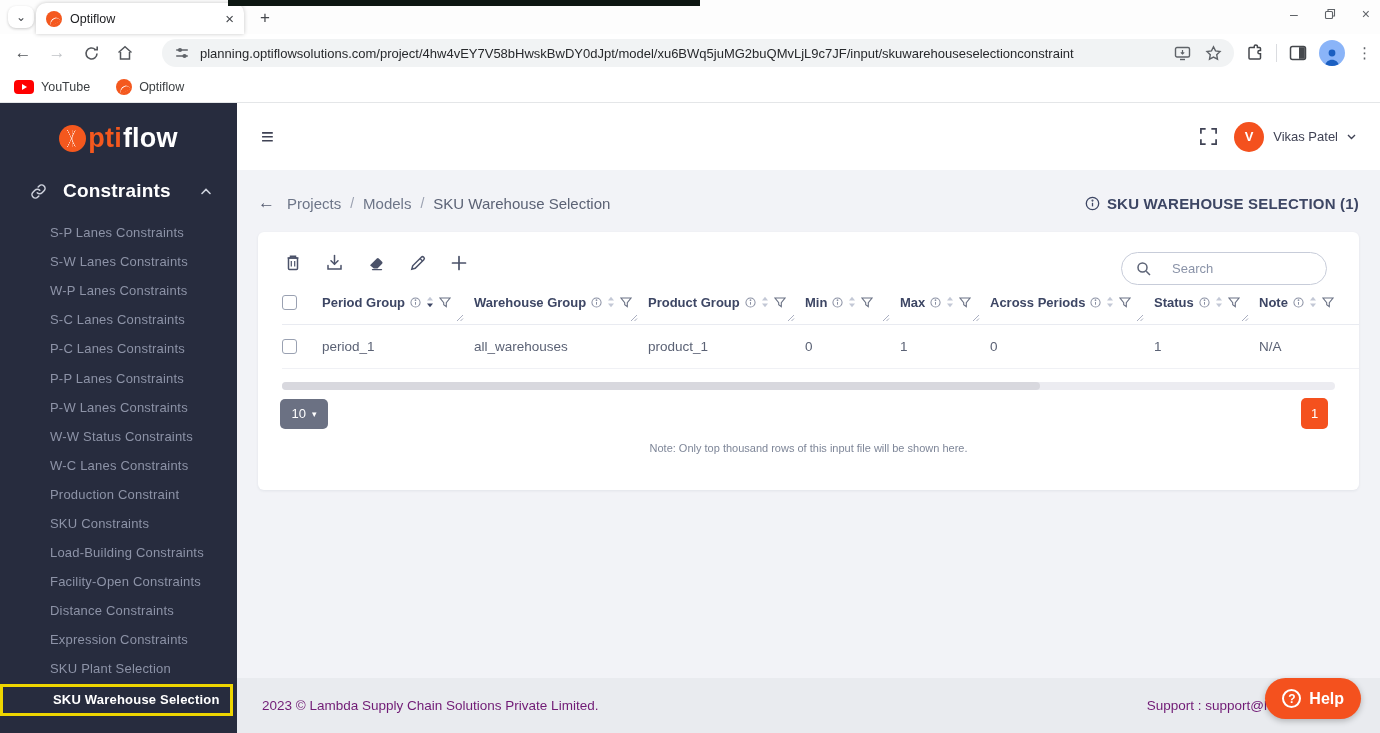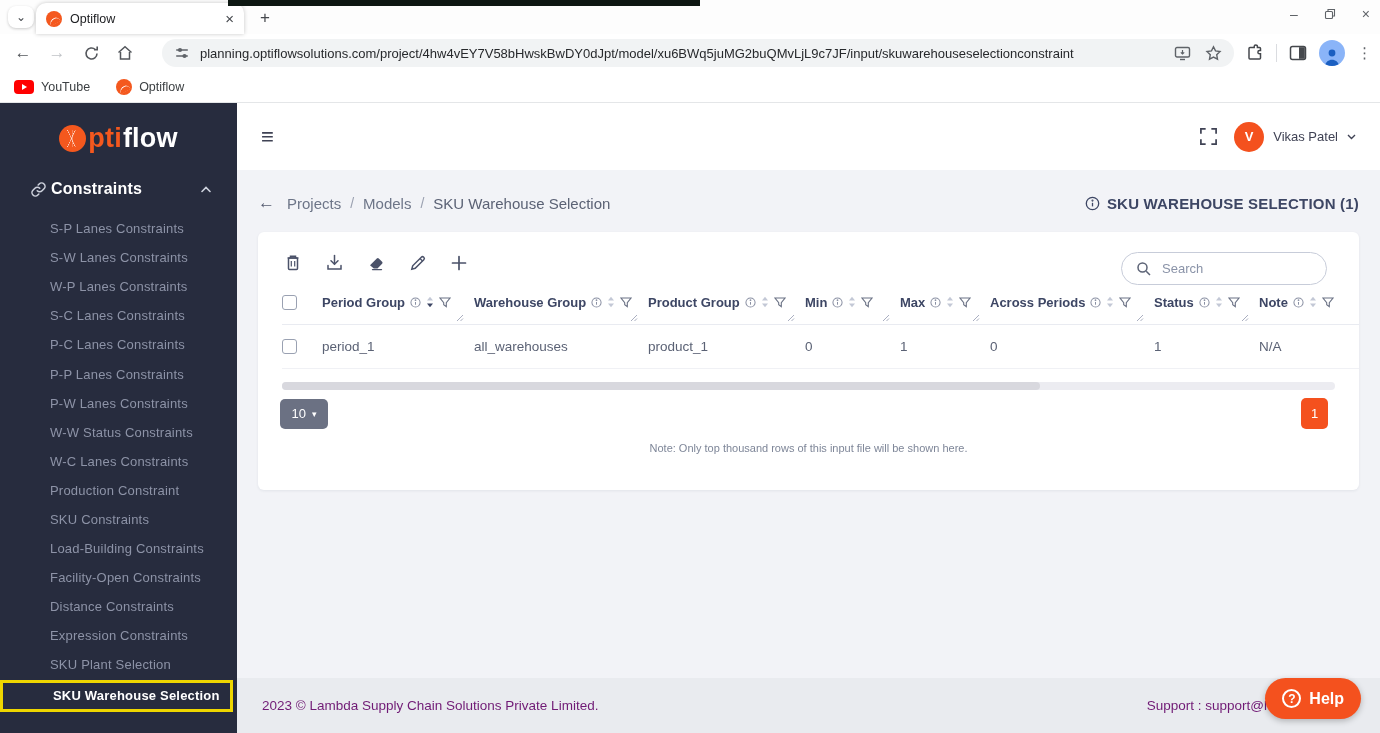--- a/index.html
+++ b/index.html
@@ -51,21 +51,21 @@
   .logo-o::before { content:""; position:absolute; left:4px; top:5px; width:19px; height:17px;
     background:
       linear-gradient(115deg, transparent 44%, #ffffffcc 45%, transparent 49%),
       linear-gradient(65deg, transparent 44%, #ffffffcc 45%, transparent 49%),
       linear-gradient(90deg, transparent 46%, #ffffffaa 47%, transparent 52%);
   }
   .logo-text { font-size:27px; font-weight:bold; letter-spacing:.2px; }
   .logo-pti { color:#f4581e; }
   .logo-flow { color:#ffffff; }
   .side-section { display:flex; align-items:center; margin:26px 26px 0 30px; color:#fff; }
-  .side-section-label { font-size:16px; font-weight:600; margin-left:4px; flex:1; letter-spacing:.2px; }
+  .side-section-label { font-size:19px; font-weight:600; margin-left:16px; flex:1; letter-spacing:.2px; }
   .side-items { margin-top:16px; }
   .side-item { height:29.1px; display:flex; align-items:center; padding-left:50px; font-size:13px; cursor:pointer; letter-spacing:.2px; }
   .side-item-active-box { border:3px solid #eed600; margin-right:4px; }
   .side-item-active-box .side-item { color:#ffffff; font-weight:bold; height:26px; }
 
   .main { flex:1; display:flex; flex-direction:column; min-width:0; position:relative; }
   .navbar { height:67px; background:#fff; display:flex; align-items:center; padding:0 24px; flex-shrink:0; }
   .hamburger { font-size:22px; color:#3f4254; font-weight:bold; cursor:pointer; }
   .navbar-right { margin-left:auto; display:flex; align-items:center; gap:16px; }
   .fullscreen-ic { color:#3f4254; display:flex; }
@@ -82,21 +82,21 @@
   .bc-sep { font-size:14px; color:#9aa0b0; margin:0 9px; }
   .bc-current { color:#5b6275; }
   .title-wrap { margin-left:auto; display:flex; align-items:center; gap:7px; color:#3d4664; }
   .page-title { font-size:15px; font-weight:bold; letter-spacing:.2px; }
 
   .card { margin-top:14px; background:#fff; border-radius:6px; box-shadow:0 1px 3px rgba(40,50,80,.08);
     height:258px; position:relative; overflow:hidden; }
   .toolbar { display:flex; align-items:center; gap:23px; padding:21px 0 0 26px; color:#4b5269; }
   .tool-btn { display:flex; cursor:pointer; }
   .search-pill { position:absolute; top:20px; right:32px; width:206px; height:33px; border:1px solid #c7ccd9;
-    border-radius:17px; display:flex; align-items:center; padding:0 14px; gap:10px; background:#fff; }
+    border-radius:17px; display:flex; align-items:center; padding:0 14px; gap:20px; background:#fff; }
   .search-input { border:none; outline:none; flex:1; font-size:13px; color:#3f4254; font-family:"Liberation Sans",sans-serif; background:transparent; }
   .search-input::placeholder { color:#8a93a8; }
 
   .table-wrap { margin:12px 0 0 24px; overflow:hidden; }
   table.grid { border-collapse:collapse; table-layout:fixed; width:1097px; }
   .grid th { text-align:left; font-size:13px; font-weight:bold; color:#3d4664; padding:10px 0 14px;
     border-bottom:1px solid #e9ebf1; position:relative; }
   .th-inner { display:flex; align-items:center; gap:5px; }
   .resize-handle { position:absolute; right:10px; bottom:2px; color:#a9aec0; }
   .grid td { font-size:13.5px; color:#5b6275; padding:13px 0 14px; border-bottom:1px solid #f0f1f5; }

